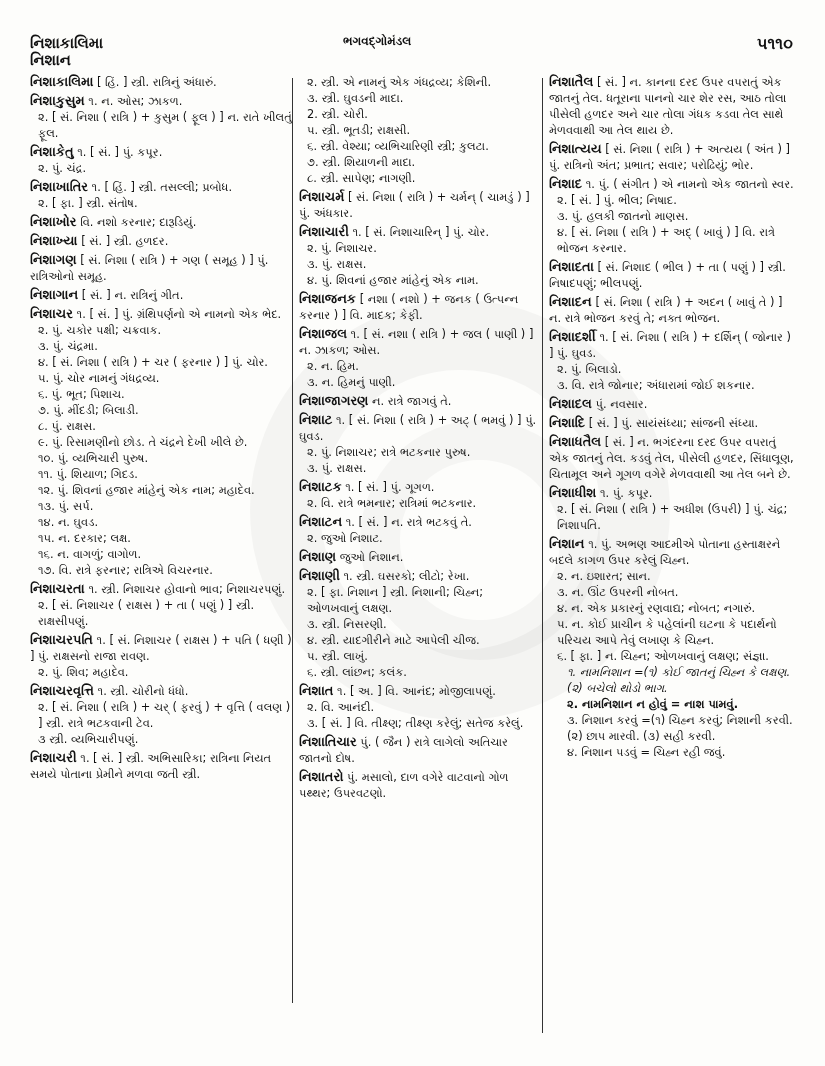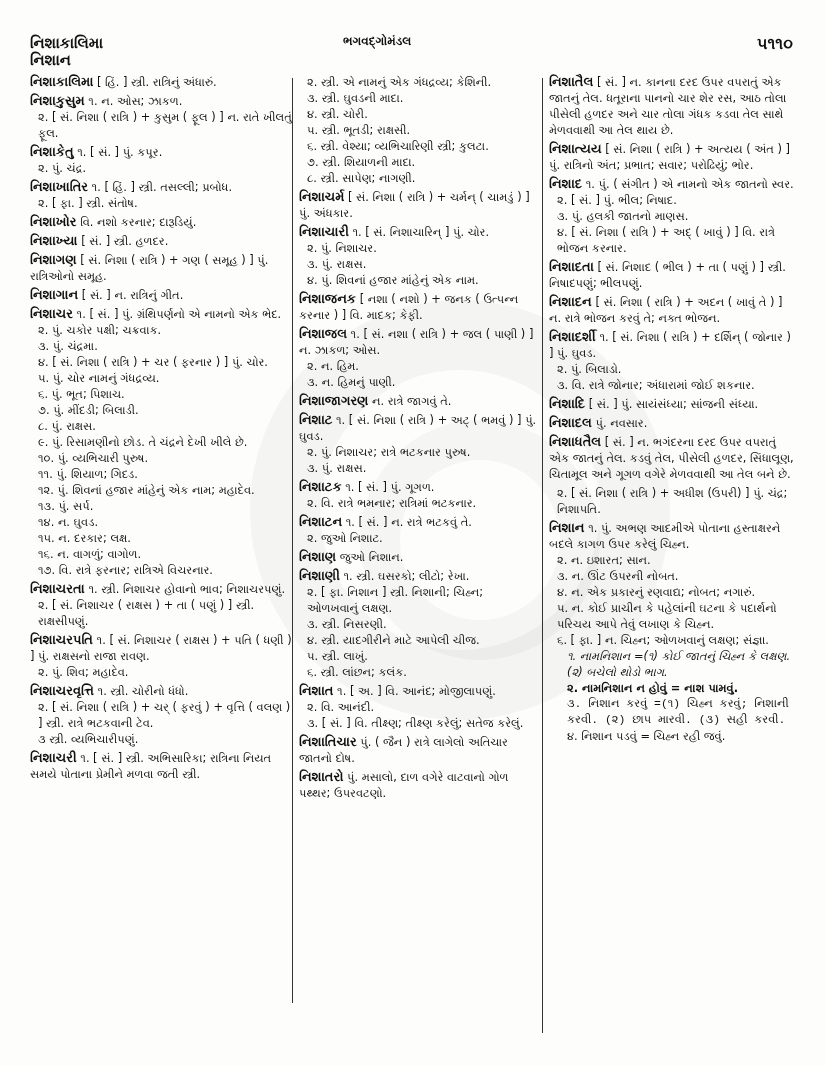--- a/index.html
+++ b/index.html
@@ -113,21 +113,21 @@
       <div class="sense">૩ સ્ત્રી. વ્યભિચારીપણું.</div>
     </div>
     <div class="entry">
       <div class="line"><span class="hw">નિશાચરી</span> <span>૧. [ સં. ] સ્ત્રી. અભિસારિકા; રાત્રિના નિયત સમયે પોતાના પ્રેમીને મળવા જતી સ્ત્રી.</span></div>
     </div>
   </div>
 <div class="col col2">
     <div class="entry">
       <div class="sense">૨. સ્ત્રી. એ નામનું એક ગંધદ્રવ્ય; કેશિની.</div>
       <div class="sense">૩. સ્ત્રી. ઘુવડની માદા.</div>
-      <div class="sense">૪. સ્ત્રી. ચોરી.</div>
+      <div class="sense">2. સ્ત્રી. ચોરી.</div>
       <div class="sense">૫. સ્ત્રી. ભૂતડી; રાક્ષસી.</div>
       <div class="sense">૬. સ્ત્રી. વેશ્યા; વ્યભિચારિણી સ્ત્રી; કુલટા.</div>
       <div class="sense">૭. સ્ત્રી. શિયાળની માદા.</div>
       <div class="sense">૮. સ્ત્રી. સાપેણ; નાગણી.</div>
     </div>
     <div class="entry">
       <div class="line"><span class="hw">નિશાચર્મ</span> <span>[ સં. નિશા ( રાત્રિ ) + ચર્મન્ ( ચામડું ) ] પું. અંધકાર.</span></div>
     </div>
     <div class="entry">
       <div class="line"><span class="hw">નિશાચારી</span> <span>૧. [ સં. નિશાચારિન્ ] પું. ચોર.</span></div>
@@ -200,36 +200,37 @@
     </div>
     <div class="entry">
       <div class="line"><span class="hw">નિશાદન</span> <span>[ સં. નિશા ( રાત્રિ ) + અદન ( ખાવું તે ) ] ન. રાત્રે ભોજન કરવું તે; નક્ત ભોજન.</span></div>
     </div>
     <div class="entry">
       <div class="line"><span class="hw">નિશાદર્શી</span> <span>૧. [ સં. નિશા ( રાત્રિ ) + દર્શિન્ ( જોનાર ) ] પું. ઘુવડ.</span></div>
       <div class="sense">૨. પું. બિલાડો.</div>
       <div class="sense">૩. વિ. રાત્રે જોનાર; અંધારામાં જોઈ શકનાર.</div>
     </div>
     <div class="entry">
+      <div class="line"><span class="hw">નિશાદલ</span> <span>પું. નવસાર.</span></div>
+    </div>
+    <div class="entry">
       <div class="line"><span class="hw">નિશાદિ</span> <span>[ સં. ] પું. સાયંસંધ્યા; સાંજની સંધ્યા.</span></div>
     </div>
     <div class="entry">
-      <div class="line"><span class="hw">નિશાદલ</span> <span>પું. નવસાર.</span></div>
-    </div>
-    <div class="entry">
       <div class="line"><span class="hw">નિશાધતૈલ</span> <span>[ સં. ] ન. ભગંદરના દરદ ઉપર વપરાતું એક જાતનું તેલ. કડવું તેલ, પીસેલી હળદર, સિંધાલૂણ, ચિતામૂલ અને ગૂગળ વગેરે મેળવવાથી આ તેલ બને છે.</span></div>
     </div>
     <div class="entry">
+      <div class="line"><span class="hw">નિશાધીશ</span> <span>૧. પું. કપૂર.</span></div>
       <div class="sense">૨. [ સં. નિશા ( રાત્રિ ) + અધીશ (ઉપરી) ] પું. ચંદ્ર; નિશાપતિ.</div>
     </div>
     <div class="entry">
       <div class="line"><span class="hw">નિશાન</span> <span>૧. પું. અભણ આદમીએ પોતાના હસ્તાક્ષરને બદલે કાગળ ઉપર કરેલું ચિહ્ન.</span></div>
       <div class="sense">૨. ન. ઇશારત; સાન.</div>
       <div class="sense">૩. ન. ઊંટ ઉપરની નોબત.</div>
       <div class="sense">૪. ન. એક પ્રકારનું રણવાદ્ય; નોબત; નગારું.</div>
       <div class="sense">૫. ન. કોઈ પ્રાચીન કે પહેલાંની ઘટના કે પદાર્થનો પરિચય આપે તેવું લખાણ કે ચિહ્ન.</div>
       <div class="sense">૬. [ ફા. ] ન. ચિહ્ન; ઓળખવાનું લક્ષણ; સંજ્ઞા.</div>
       <div class="sense" style="padding-left: 18px; font-style: italic;">૧. નામનિશાન =(૧) કોઈ જાતનું ચિહ્ન કે લક્ષણ. (૨) બચેલો થોડો ભાગ.</div>
       <div class="sense" style="padding-left: 18px; font-weight: bold;">૨. નામનિશાન ન હોવું = નાશ પામવું.</div>
-      <div class="sense" style="padding-left: 18px; font-family: Liberation Mono, monospace;">૩. નિશાન કરવું =(૧) ચિહ્ન કરવું; નિશાની કરવી. (૨) છાપ મારવી. (૩) સહી કરવી.</div>
+      <div class="sense" style="padding-left: 18px;">૩. નિશાન કરવું =(૧) ચિહ્ન કરવું; નિશાની કરવી. (૨) છાપ મારવી. (૩) સહી કરવી.</div>
       <div class="sense" style="padding-left: 18px;">૪. નિશાન પડવું = ચિહ્ન રહી જવું.</div>
     </div>
   </div>
 
 </body></html>

